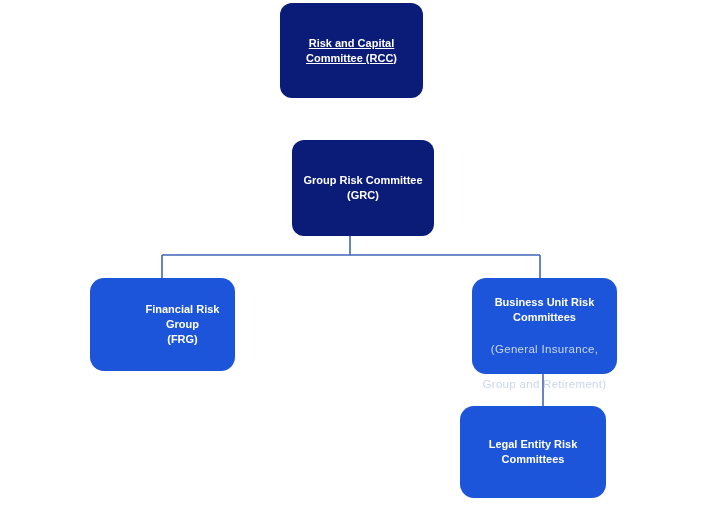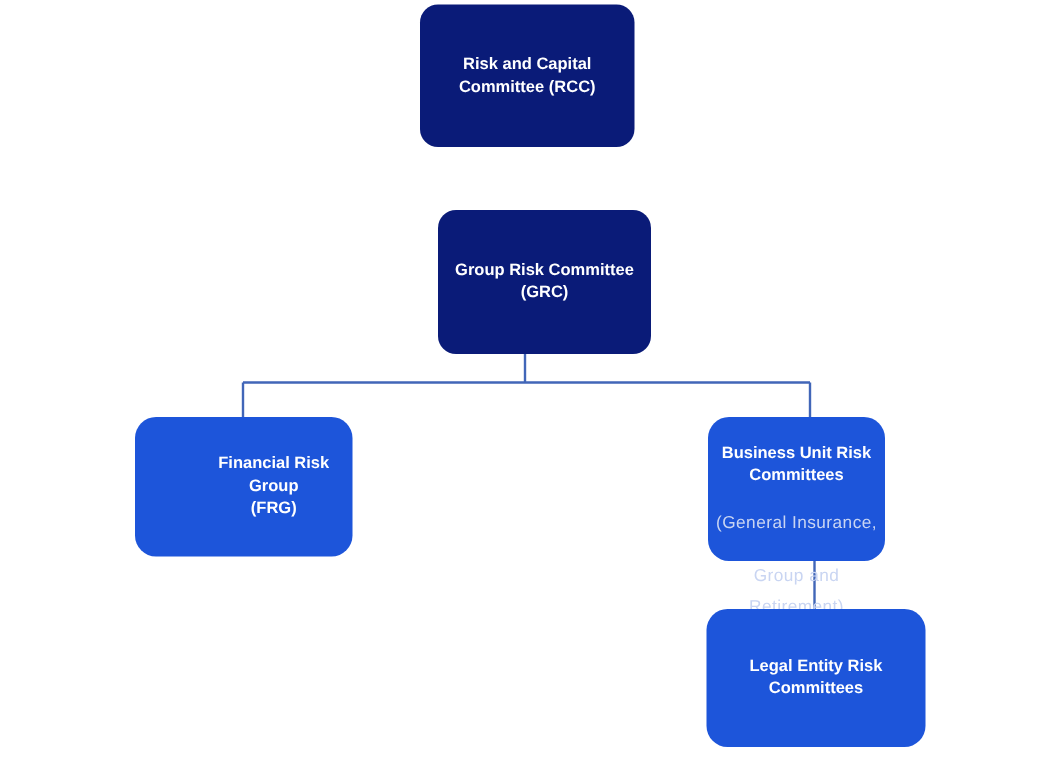--- a/index.html
+++ b/index.html
@@ -49,26 +49,26 @@
     line-height: 15px;
   }
   .node.navy {
     background: var(--navy);
     border-radius: 12px;
   }
   .node.blue {
     background: var(--blue);
     border-radius: 14px;
   }
-  .node-rcc { left: 280px; top: 3px;   width: 143px; height: 95px; }
+  .node-rcc { left: 280px; top: 3px;   width: 143px; height: 95px; text-decoration: underline; }
   .node-grc { left: 292px; top: 140px; width: 142px; height: 96px; }
   .node-frg { left: 90px;  top: 278px; width: 145px; height: 93px; padding-left: 40px; }
-  .node-bur { left: 472px; top: 278px; width: 118px; height: 96px;
+  .node-bur { left: 472px; top: 278px; width: 145px; height: 96px;
               justify-content: flex-start; padding-top: 17px; }
-  .node-ler { left: 471px; top: 406px; width: 146px; height: 92px; }
+  .node-ler { left: 460px; top: 406px; width: 146px; height: 92px; }
   .label-line { width: 100%; }
   .subtitle {
     margin-top: 14px;
     font-weight: normal;
     font-size: 11.5px;
     line-height: 21px;
     letter-spacing: 0.3px;
     color: var(--subtitle);
   }
 </style>

